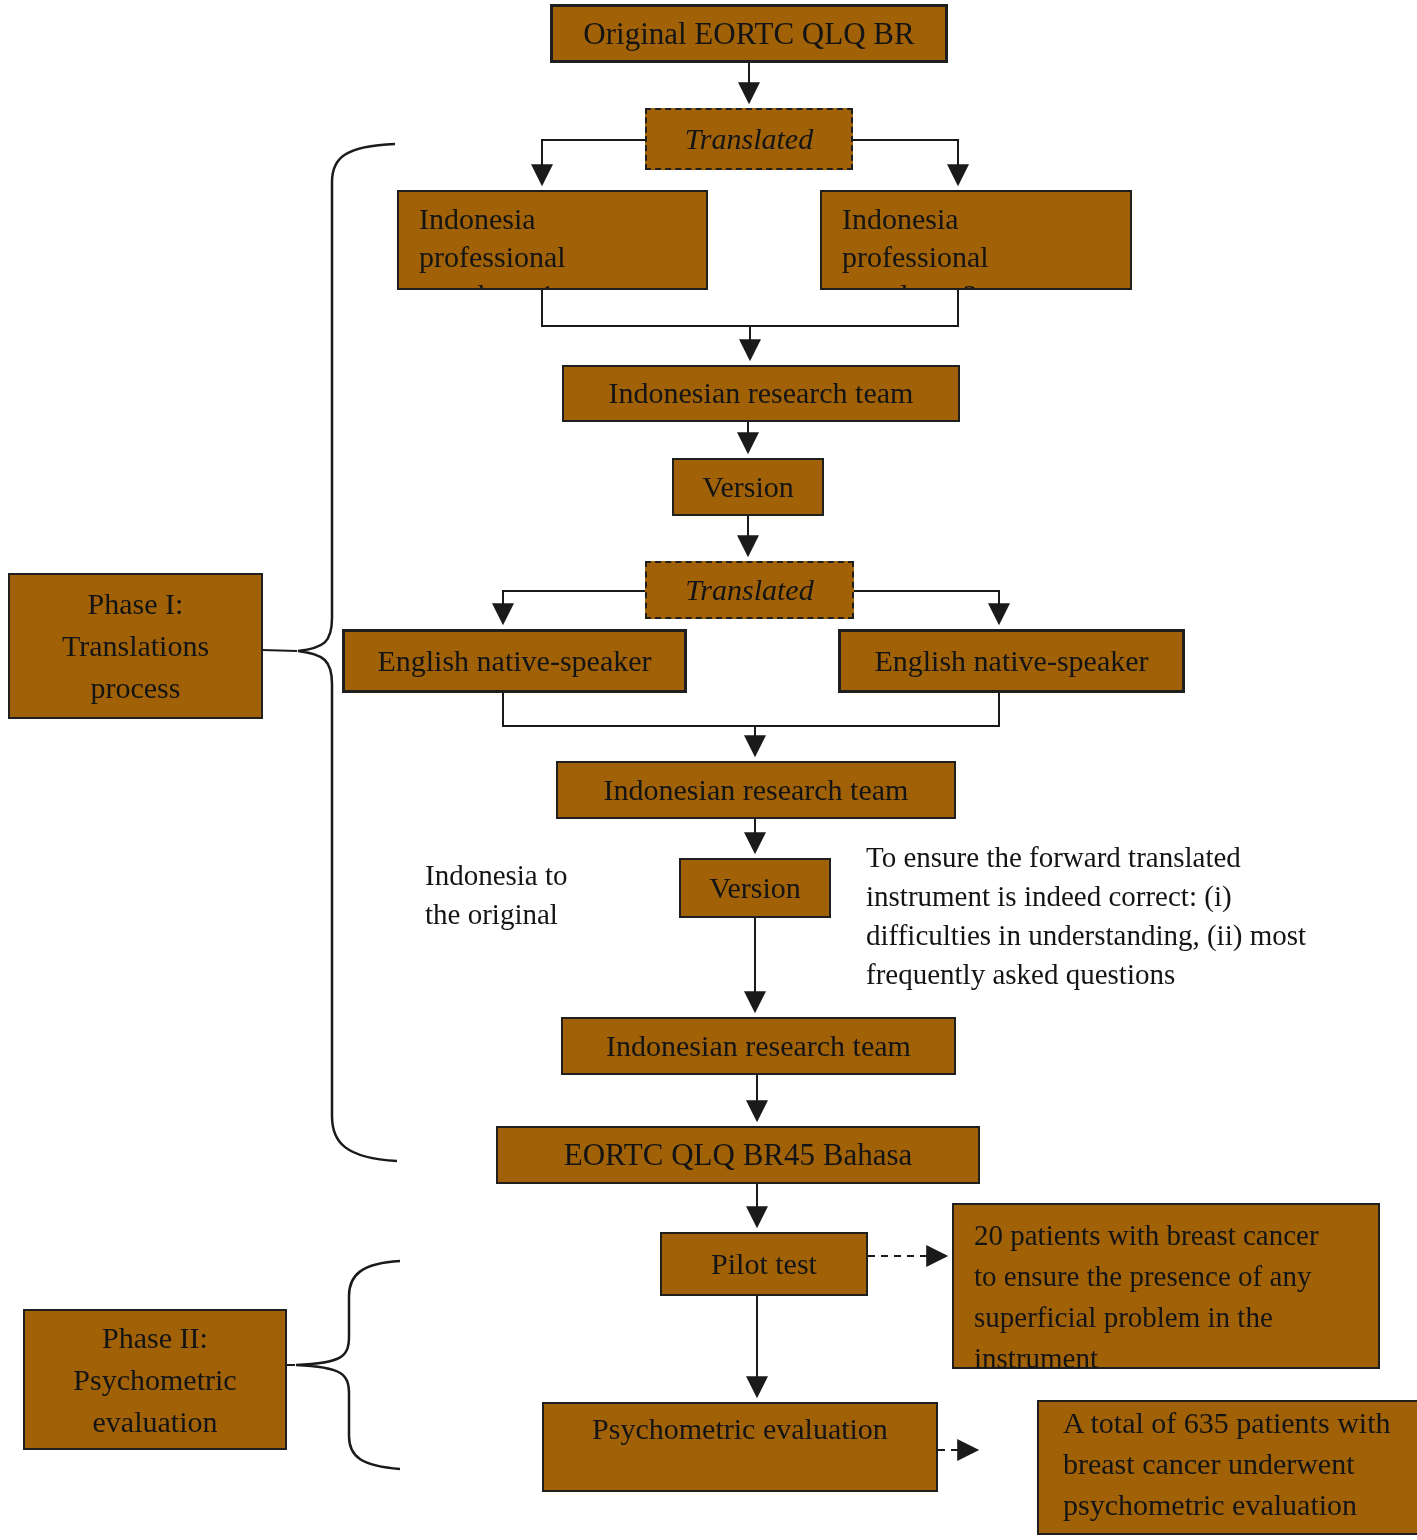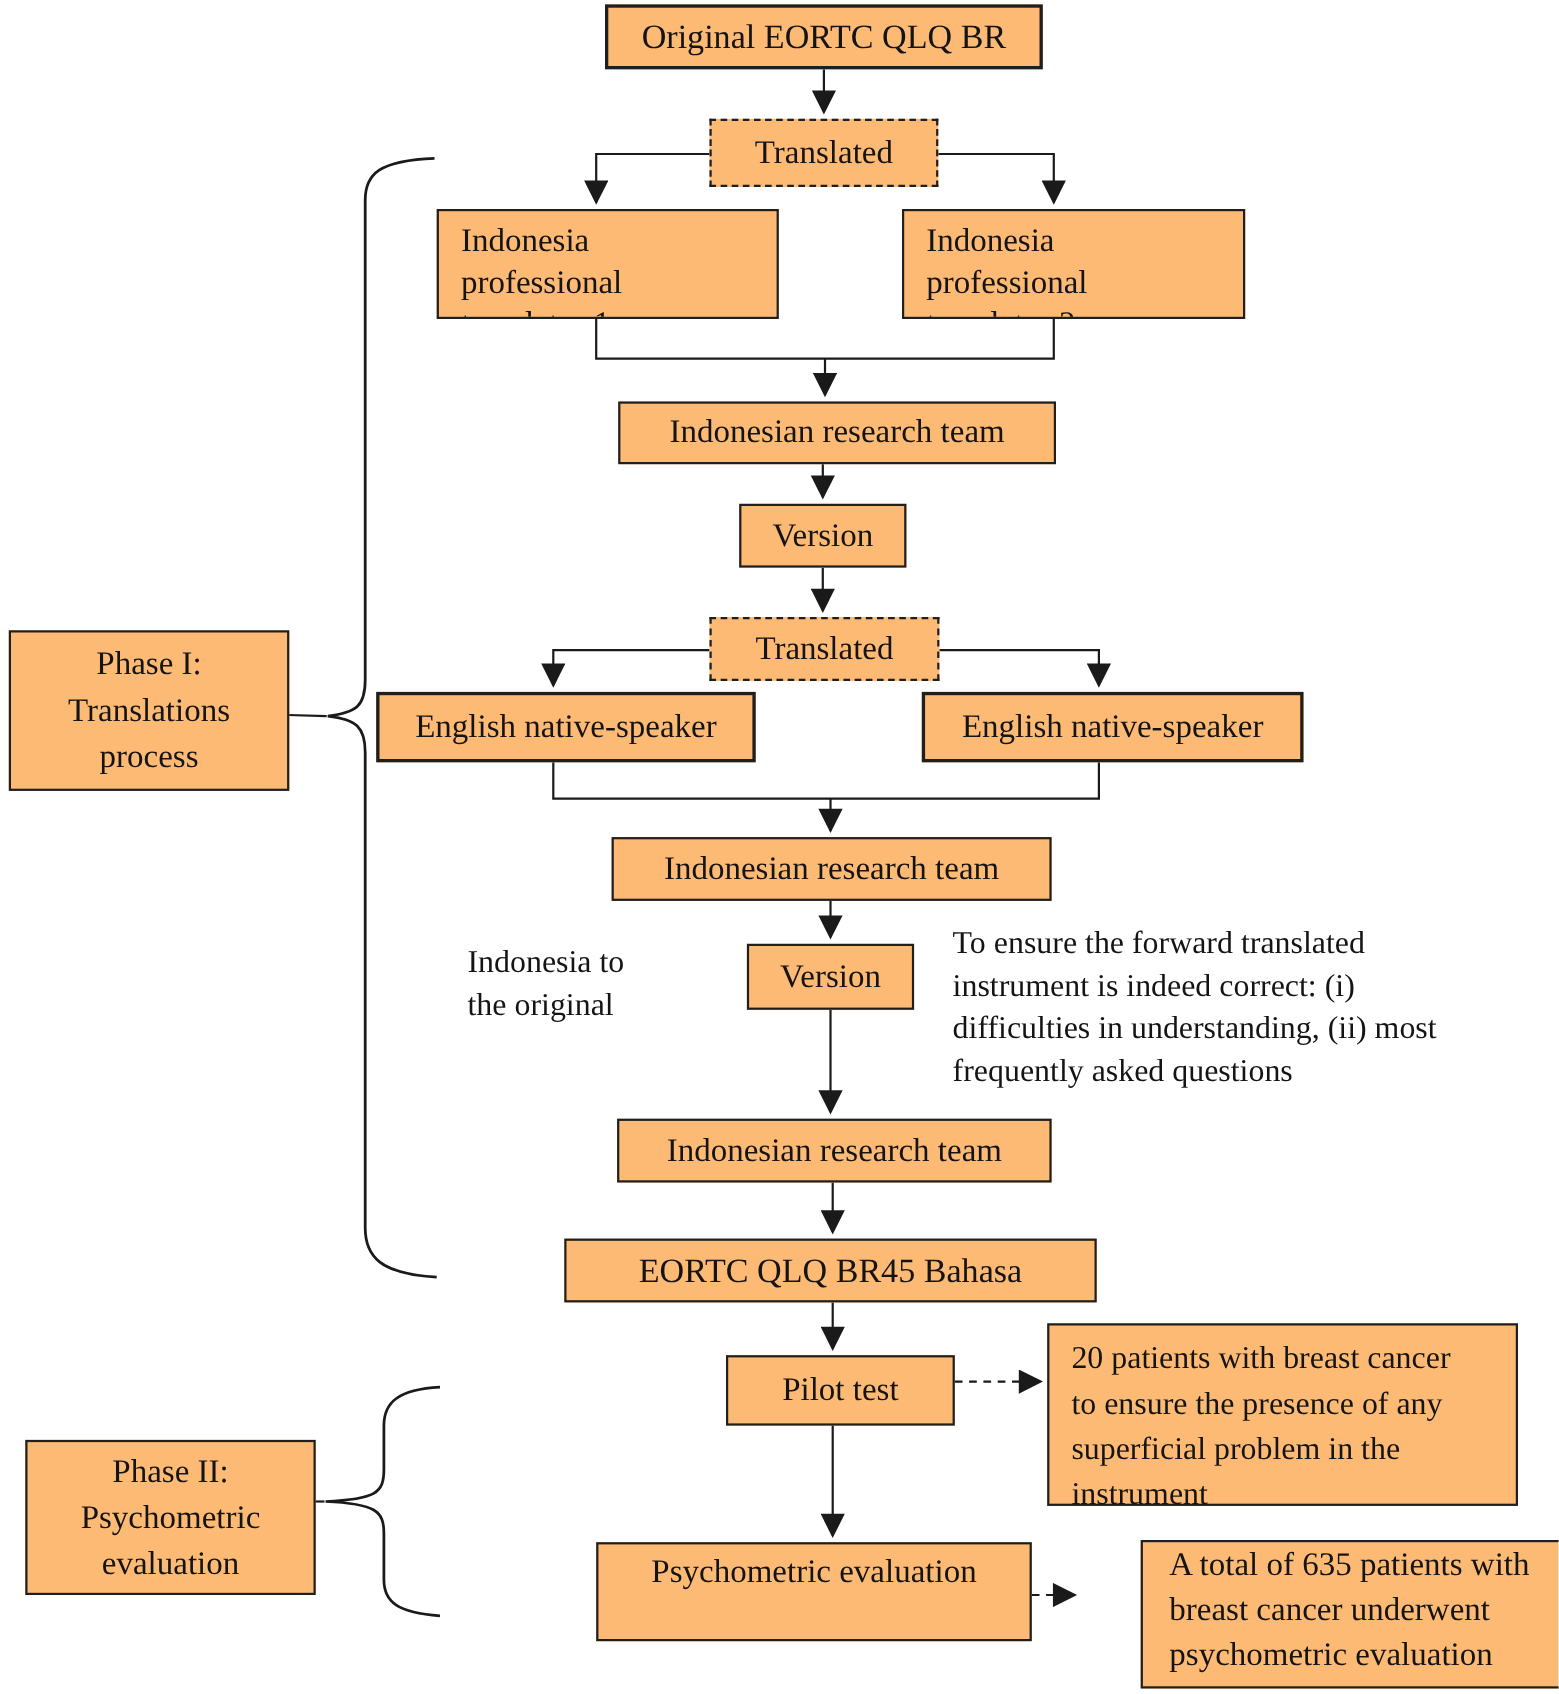--- a/index.html
+++ b/index.html
@@ -9,27 +9,27 @@
     background:#ffffff;
     font-family:"Liberation Serif","DejaVu Serif",serif;
     color:#141414;
     overflow:hidden;
   }
   #wires{position:absolute;left:0;top:0;width:1417px;height:1540px;}
   .box{
     position:absolute;
     box-sizing:border-box;
     border:2px solid #1f1f1f;
-    background:#fdba74;
+    background:#a16207;
     display:flex;align-items:center;justify-content:center;
     font-size:30px;line-height:1.15;
     white-space:nowrap;
   }
   .thick{border-width:3px;}
-  .dashed{border:2px dashed #1f1f1f;}
+  .dashed{border:2px dashed #1f1f1f;font-style:italic;}
   .box-lines{
     display:block;
     padding:8px 0 0 20px;
     overflow:hidden;
     white-space:normal;
   }
   .box-lines div{line-height:38px;}
   .phasebox{
     flex-direction:column;
     white-space:normal;
@@ -146,21 +146,21 @@
   </div>
 
   <div class="box" style="left:679px;top:858px;width:152px;height:60px;">
     <span>Version</span>
   </div>
 
   <div class="box" style="left:561px;top:1017px;width:395px;height:58px;">
     <span>Indonesian research team</span>
   </div>
 
-  <div class="box" style="left:513px;top:1126px;width:484px;height:58px;font-size:31px;">
+  <div class="box" style="left:496px;top:1126px;width:484px;height:58px;font-size:31px;">
     <span>EORTC QLQ BR45 Bahasa</span>
   </div>
 
   <div class="box" style="left:660px;top:1232px;width:208px;height:64px;">
     <span>Pilot test</span>
   </div>
 
   <div class="box top-align" style="left:542px;top:1402px;width:396px;height:90px;">
     <span>Psychometric evaluation</span>
   </div>

